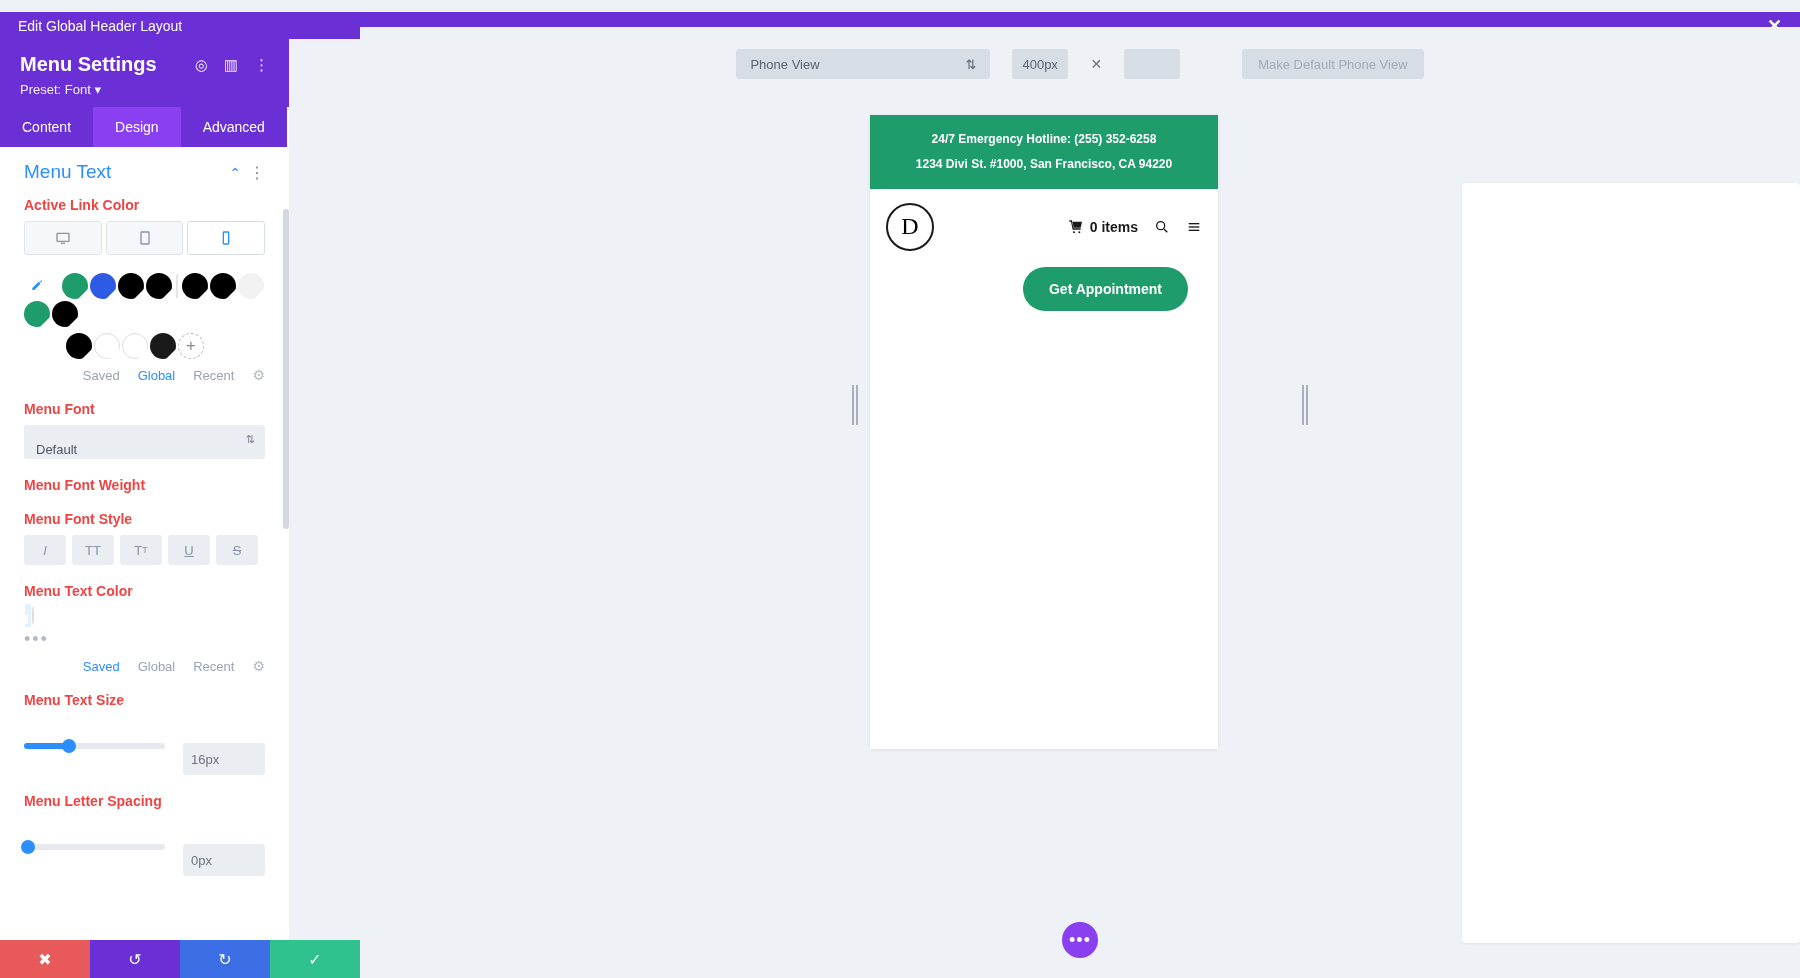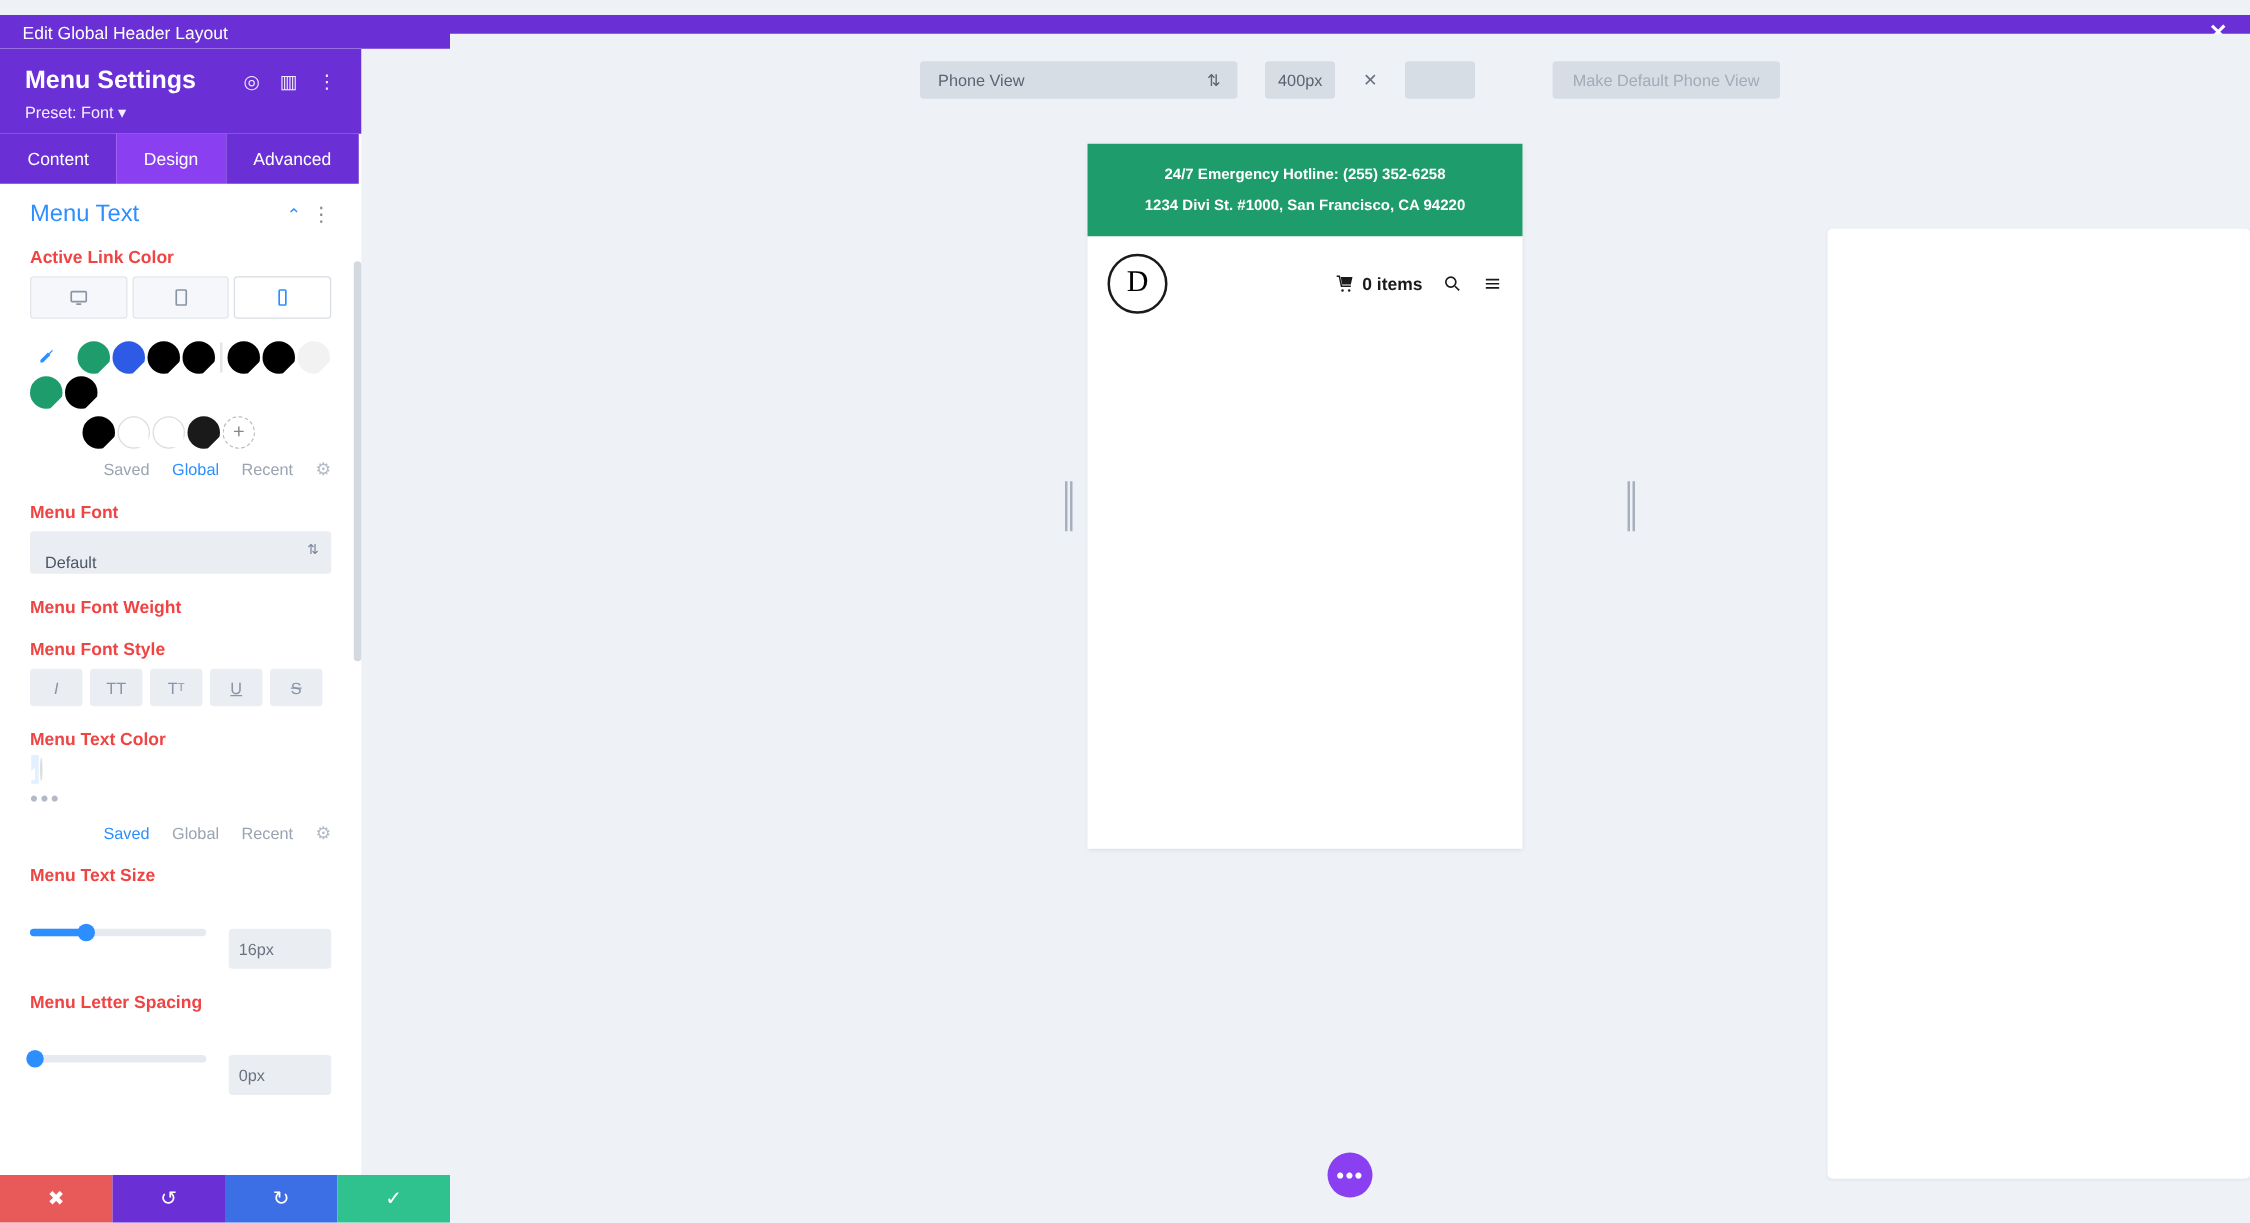--- a/index.html
+++ b/index.html
@@ -294,19 +294,22 @@
               <circle cx="10" cy="10" r="6"></circle>
               <line x1="15" y1="15" x2="20" y2="20"></line>
             </svg>
           <svg class="icon" viewBox="0 0 24 24" stroke="currentColor" stroke-width="2">
               <line x1="4" y1="7" x2="20" y2="7"></line>
               <line x1="4" y1="12" x2="20" y2="12"></line>
               <line x1="4" y1="17" x2="20" y2="17"></line>
             </svg>
         </div>
       </div>
+      <div style="overflow:hidden">
+          <span class="cta">Get Appointment</span>
+        </div>
       <div class="phone-body"></div>
     </div>
   </div>
 
   <div class="far-panel"></div>
   <div class="fab">•••</div>
 </div>
 
 </body></html>

